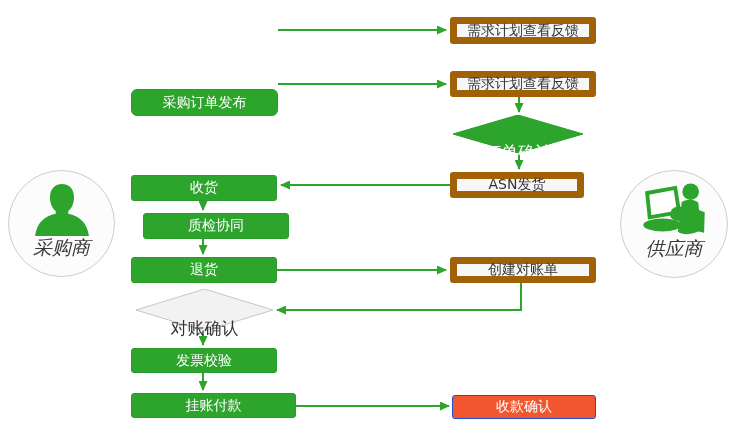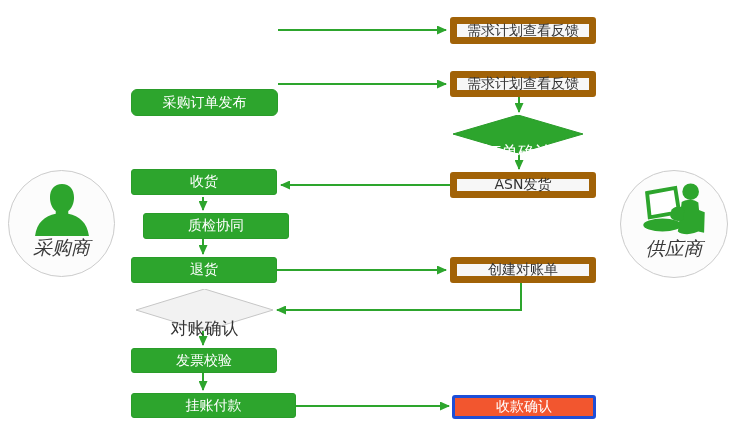--- a/index.html
+++ b/index.html
@@ -6,21 +6,21 @@
   #stage{
     position:relative;width:731px;height:436px;background:#ffffff;overflow:hidden;
     font-family:"DejaVu Sans","Liberation Sans",sans-serif;
   }
   .node{
     position:absolute;display:flex;align-items:center;justify-content:center;
     box-sizing:border-box;font-size:14px;border-radius:3px;white-space:nowrap;
   }
   .node-green{background:#2DA52D;border:1px solid #2A9C2A;color:#ffffff;}
   .node-gray{background:#F7F7F7;border:7px solid #a16207;color:#333333;}
-  .node-red{background:#F2562F;border:3px solid #1d4ed8;color:#ffffff;}
+  .node-red{background:#F2562F;border:1px solid #1d4ed8;color:#ffffff;}
   .diamond{position:absolute;}
   .diamond svg{position:absolute;left:0;top:0;}
   .diamond .dlabel{
     position:absolute;left:0;top:18px;width:100%;height:100%;
     display:flex;align-items:center;justify-content:center;font-size:17px;white-space:nowrap;text-align:center;
   }
   .diamond-green .dlabel{color:#ffffff;}
   .diamond-gray .dlabel{color:#333333;}
   .actor{
     position:absolute;border-radius:50%;background:#FCFCFC;border:1px solid #CCCCCC;
@@ -52,21 +52,21 @@
       <path d="M521,283 L521,310 L277,310" marker-end="url(#ah)"></path>
       <path d="M203,330 L203,345" marker-end="url(#ah)"></path>
       <path d="M203,373 L203,390" marker-end="url(#ah)"></path>
       <path d="M277,406 L449,406" marker-end="url(#ah)"></path>
     </g>
   </svg>
 
   <div class="node node-green" style="left:131px;top:89px;width:147px;height:27px;border-radius:6px;">
     <span>采购订单发布</span>
   </div>
-  <div class="node node-green" style="left:131px;top:169px;width:146px;height:26px;">
+  <div class="node node-green" style="left:131px;top:175px;width:146px;height:26px;">
     <span>收货</span>
   </div>
   <div class="node node-green" style="left:143px;top:213px;width:146px;height:26px;">
     <span>质检协同</span>
   </div>
   <div class="node node-green" style="left:131px;top:257px;width:146px;height:26px;">
     <span>退货</span>
   </div>
   <div class="node node-green" style="left:131px;top:348px;width:146px;height:25px;">
     <span>发票校验</span>
@@ -74,21 +74,21 @@
   <div class="node node-green" style="left:131px;top:393px;width:165px;height:25px;">
     <span>挂账付款</span>
   </div>
 
   <div class="node node-gray" style="left:450px;top:17px;width:146px;height:27px;">
     <span>需求计划查看反馈</span>
   </div>
   <div class="node node-gray" style="left:450px;top:71px;width:146px;height:26px;">
     <span>需求计划查看反馈</span>
   </div>
-  <div class="node node-gray" style="left:450px;top:172px;width:146px;height:26px;">
+  <div class="node node-gray" style="left:450px;top:172px;width:134px;height:26px;">
     <span>ASN发货</span>
   </div>
   <div class="node node-gray" style="left:450px;top:257px;width:146px;height:26px;">
     <span>创建对账单</span>
   </div>
   <div class="node node-red" style="left:452px;top:395px;width:144px;height:24px;">
     <span>收款确认</span>
   </div>
 
   <div class="diamond diamond-green" style="left:453px;top:115px;width:130px;height:38px;">

